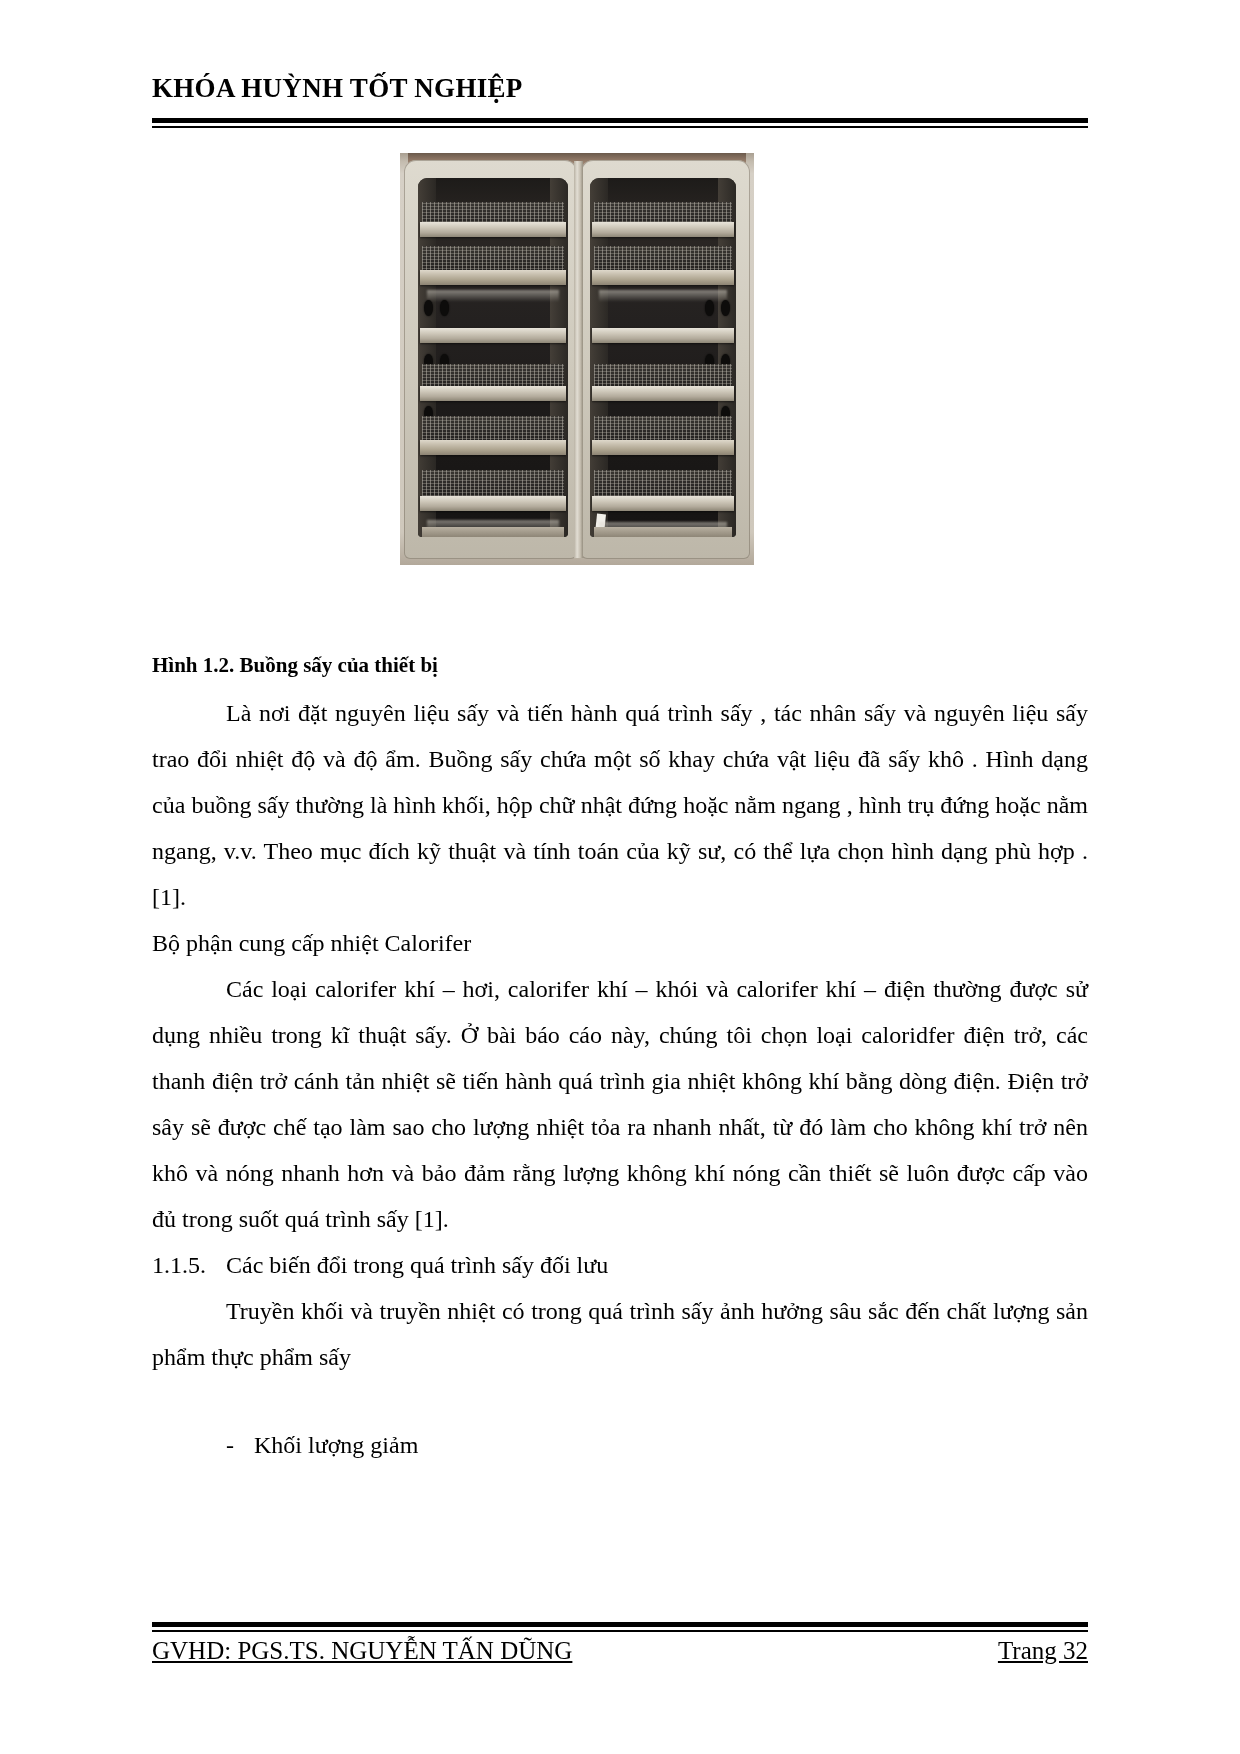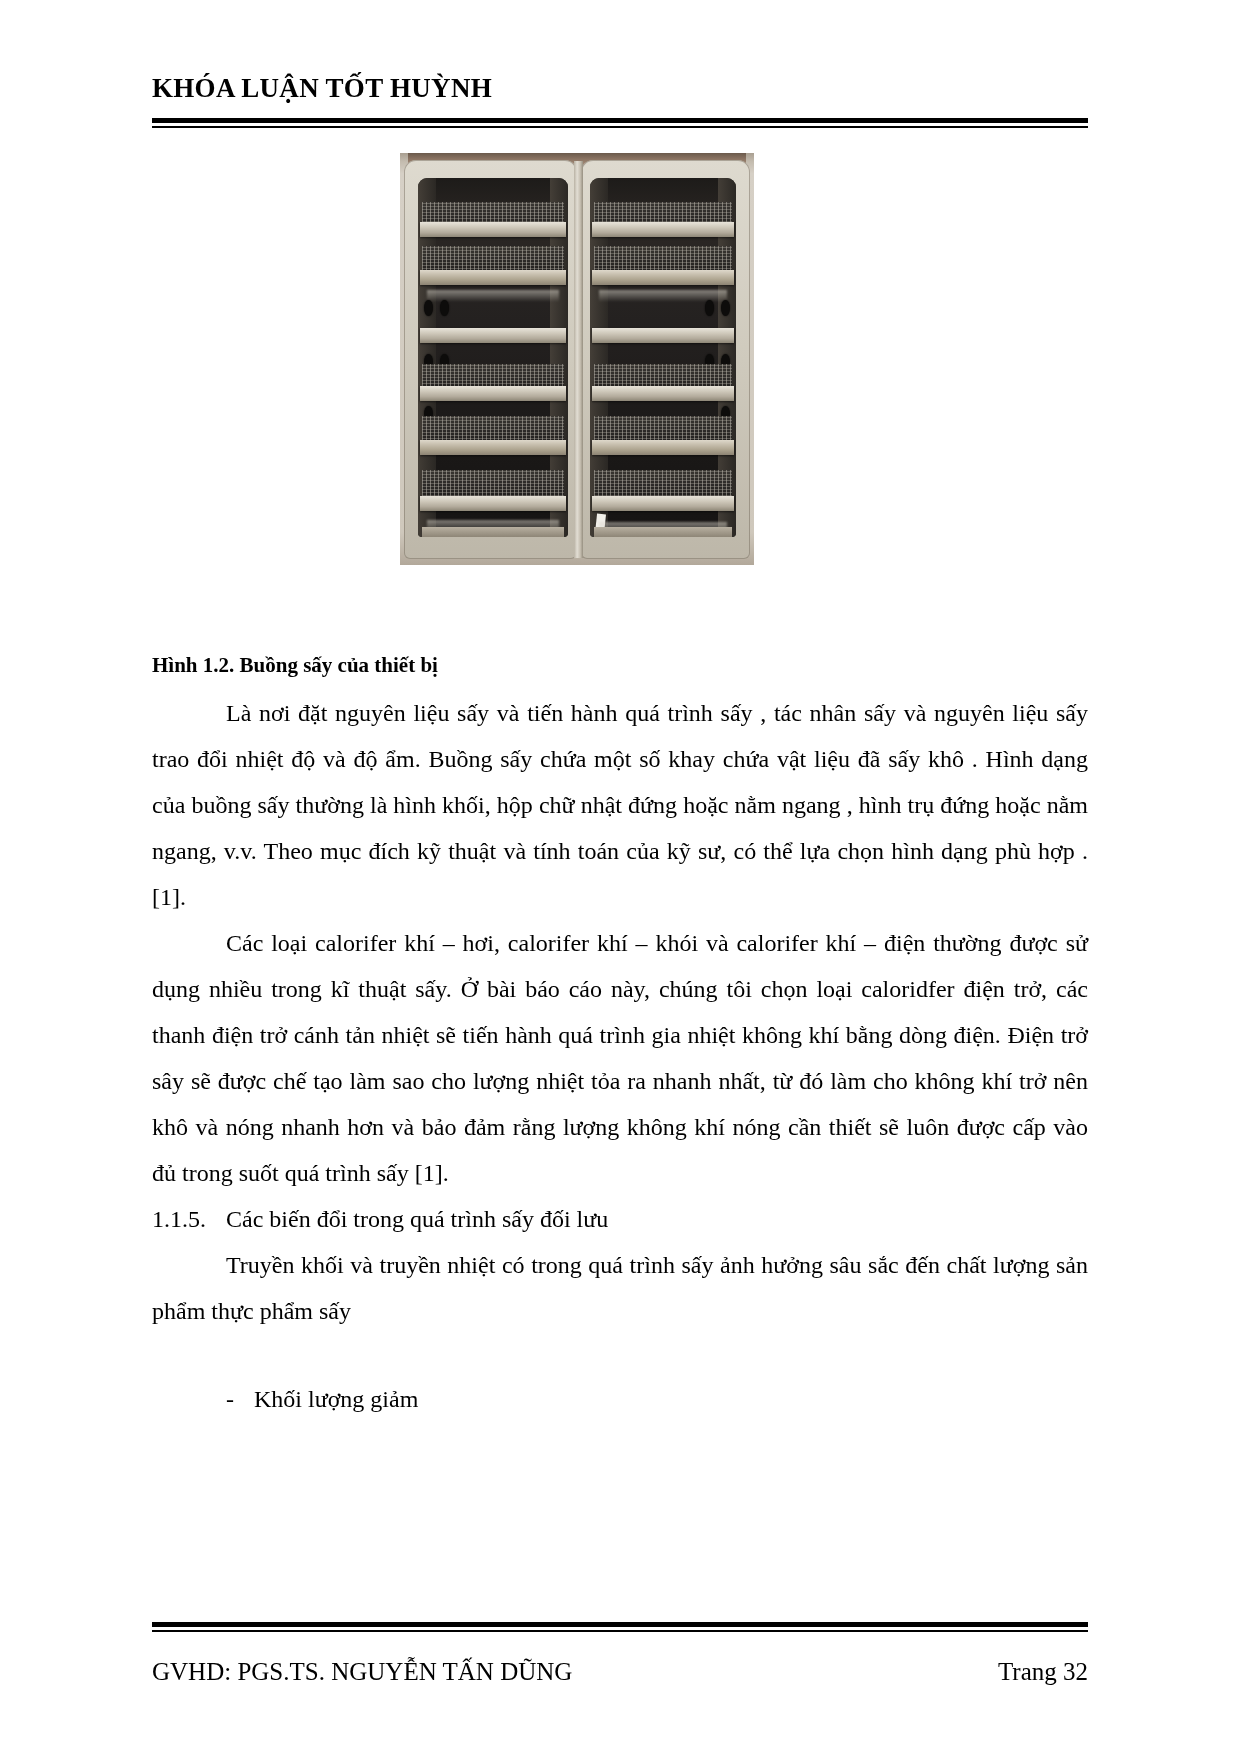--- a/index.html
+++ b/index.html
@@ -233,34 +233,35 @@
     top: 1622px;
     width: 936px;
   }
   .footer-rule .thick { height: 5px; background: #000; }
   .footer-rule .gap   { height: 3px; background: #fff; }
   .footer-rule .thin  { height: 2px; background: #000; }
   .footer-row {
     display: flex;
     justify-content: space-between;
     align-items: center;
-    margin-top: 26px;
+    margin-top: 5px;
     font-size: 25px;
+    text-decoration: underline;
   }
   .footer-left { white-space: nowrap; }
   .footer-right { white-space: nowrap; }
 </style>
 </head>
 <body>
 
 <div class="page">
 
   <div class="header">
     <div class="header-row">
-      <span class="header-left">KHÓA LUẬN TỐT HUỲNH</span>
+      <span class="header-left">KHÓA HUỲNH TỐT NGHIỆP</span>
     </div>
     <div class="header-rule">
       <div class="thick"></div>
       <div class="gap"></div>
       <div class="thin"></div>
     </div>
   </div>
 
   <div class="figure">
     <div class="photo">
@@ -325,20 +326,21 @@
       <div class="center-post"></div>
     </div>
   </div>
 
   <div class="caption">Hình 1.2. Buồng sấy của thiết bị</div>
 
   <div class="body">
 
     <p class="para">Là  nơi  đặt nguyên liệu sấy và tiến hành quá trình sấy , tác nhân sấy và  nguyên liệu sấy trao đổi nhiệt độ và độ ẩm. Buồng sấy chứa một số khay chứa vật liệu đã sấy khô . Hình dạng của buồng sấy thường là hình khối, hộp chữ nhật đứng hoặc nằm ngang , hình trụ đứng hoặc nằm ngang, v.v. Theo mục đích kỹ thuật và tính toán của kỹ sư, có thể lựa chọn hình dạng phù hợp . [1].</p>
 
+    <p class="para noindent">Bộ phận cung cấp nhiệt Calorifer</p>
 
     <p class="para">Các loại calorifer khí – hơi, calorifer khí – khói và calorifer khí – điện thường được sử dụng nhiều trong kĩ thuật sấy. Ở bài báo cáo này, chúng tôi chọn loại caloridfer điện trở, các thanh điện trở cánh tản nhiệt sẽ tiến hành quá trình gia nhiệt không khí bằng dòng điện. Điện trở sây sẽ được chế tạo làm sao cho lượng nhiệt tỏa ra nhanh nhất, từ đó làm cho không khí trở nên khô và nóng nhanh hơn và bảo đảm rằng lượng không khí nóng cần thiết sẽ luôn được cấp vào đủ trong suốt quá trình sấy [1].</p>
 
     <h3 class="heading">
       <span class="num">1.1.5.</span><span>Các biến đổi trong quá trình sấy đối lưu</span>
     </h3>
 
     <p class="para">Truyền khối và truyền nhiệt có trong quá trình sấy ảnh hưởng sâu sắc đến chất lượng sản phẩm thực phẩm sấy</p>
 
     <div class="spacer-md"></div>

